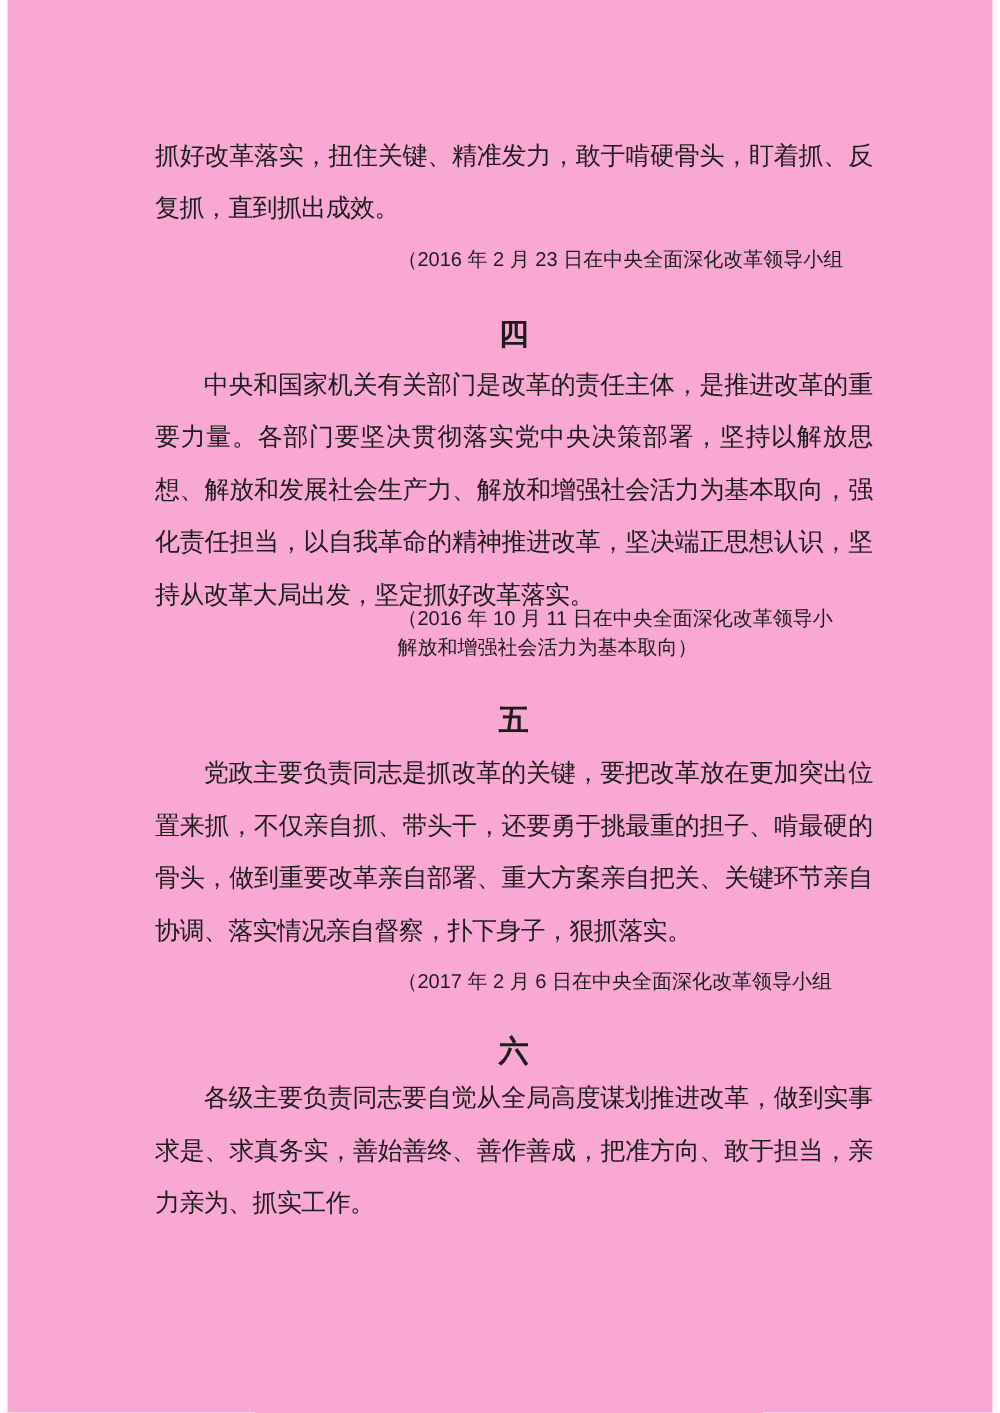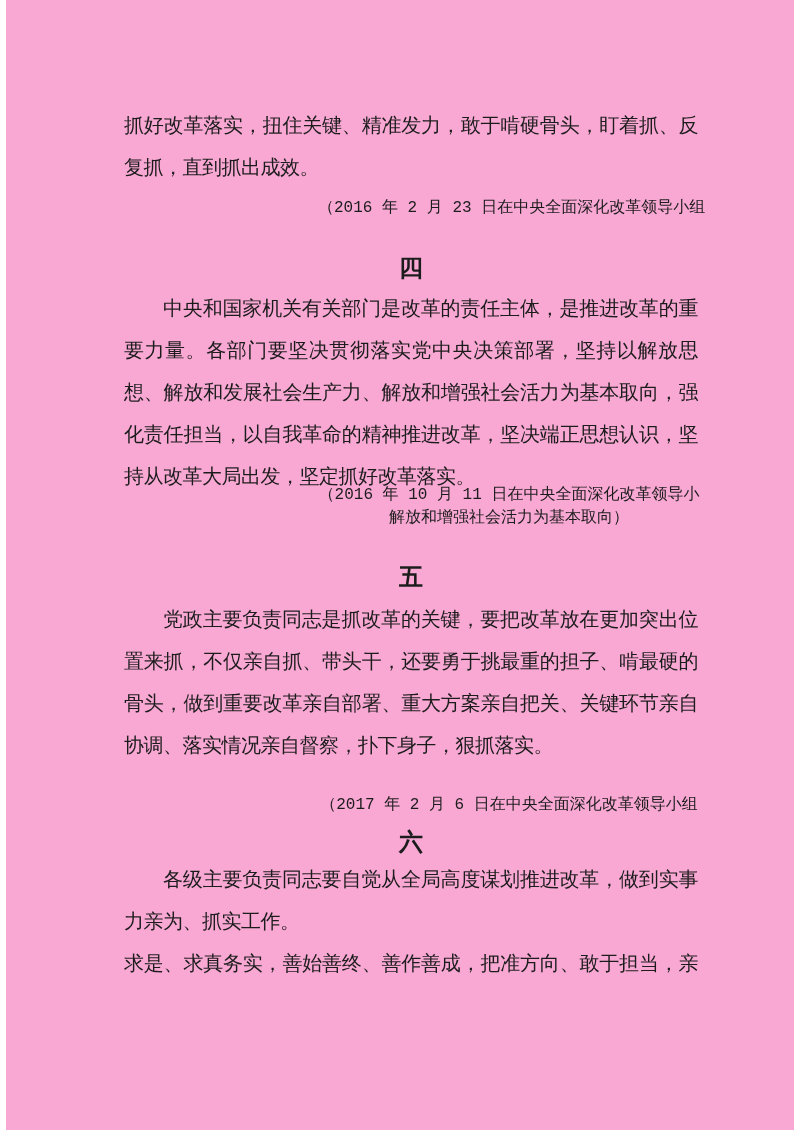--- a/index.html
+++ b/index.html
@@ -48,22 +48,21 @@
     left: 312px;
     width: 382px;
     font-size: 16px;
     letter-spacing: 0;
     font-weight: 400;
   }
   .cline {
     height: 23px;
     line-height: 23px;
     white-space: nowrap;
-    text-align: center;
-    font-family: Liberation Mono, monospace;
+    text-align: left;
   }
   
   .heading {
     position: absolute;
     left: 118px;
     width: 574px;
     text-align: center;
     font-size: 24px;
     font-weight: 700;
     line-height: 30px;
@@ -100,26 +99,26 @@
 
   <div class="heading" style="top:562px">五</div>
 
   <div class="para" style="top:598px">
     <div class="bline just indent">党政主要负责同志是抓改革的关键，要把改革放在更加突出位</div>
     <div class="bline just">置来抓，不仅亲自抓、带头干，还要勇于挑最重的担子、啃最硬的</div>
     <div class="bline just">骨头，做到重要改革亲自部署、重大方案亲自把关、关键环节亲自</div>
     <div class="bline last">协调、落实情况亲自督察，扑下身子，狠抓落实。</div>
   </div>
 
-  <div class="citation" style="top:794px">
+  <div class="citation" style="top:774px">
     <div class="cline">（2017 年 2 月 6 日在中央全面深化改革领导小组</div>
   </div>
 
   <div class="heading" style="top:827px">六</div>
 
   <div class="para" style="top:858px">
     <div class="bline just indent">各级主要负责同志要自觉从全局高度谋划推进改革，做到实事</div>
+    <div class="bline just">求是、求真务实，善始善终、善作善成，把准方向、敢于担当，亲</div>
     <div class="bline last">力亲为、抓实工作。</div>
-    <div class="bline just">求是、求真务实，善始善终、善作善成，把准方向、敢于担当，亲</div>
   </div>
 
 
 </div>
 
 </body></html>

